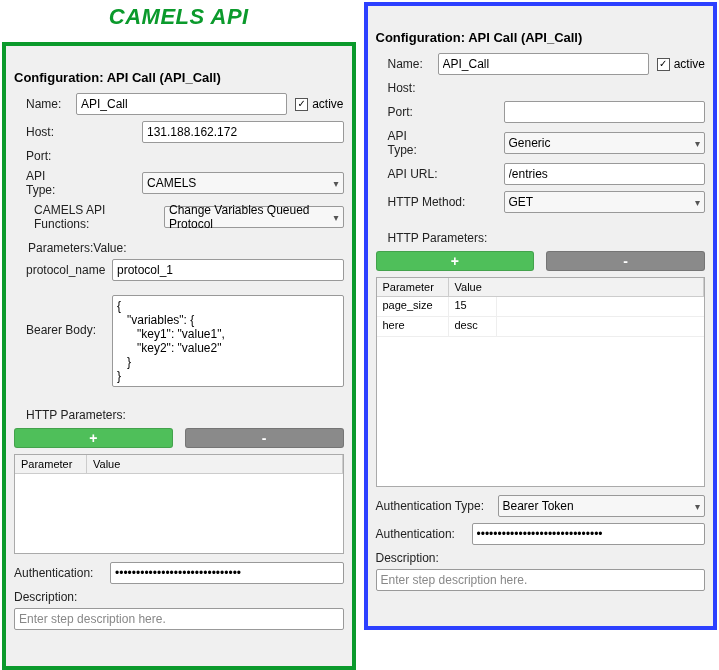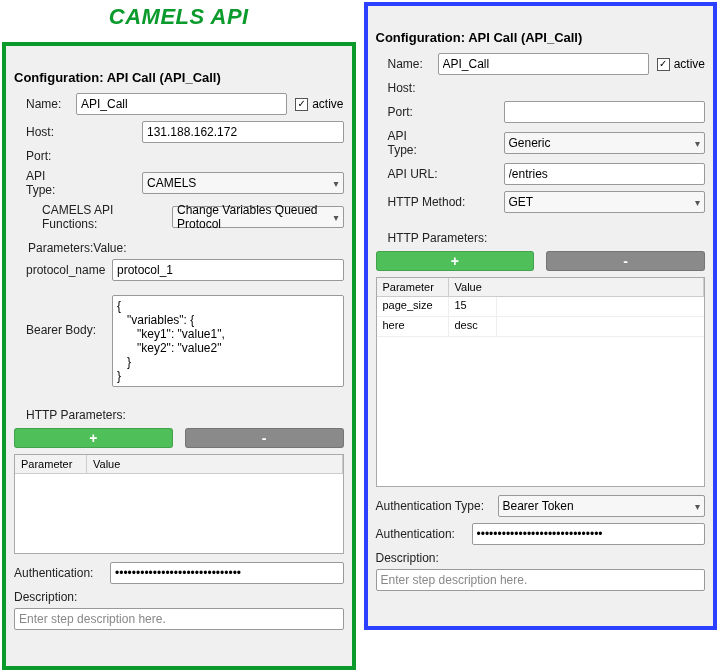--- a/index.html
+++ b/index.html
@@ -196,21 +196,21 @@
         <div style="flex:0 0 66px"></div>
         <div class="control">
           <div class="select">
             <span>CAMELS</span>
             <span class="chev">▾</span>
           </div>
         </div>
       </div>
 
       <div class="row wide-label">
-        <div class="label" style="margin-left:28px">CAMELS API Functions:</div>
+        <div class="label" style="margin-left:20px">CAMELS API Functions:</div>
         <div class="control">
           <div class="select">
             <span>Change Variables Queued Protocol</span>
             <span class="chev">▾</span>
           </div>
         </div>
       </div>
 
       <div class="subheader">
         <span>Parameters:</span>

